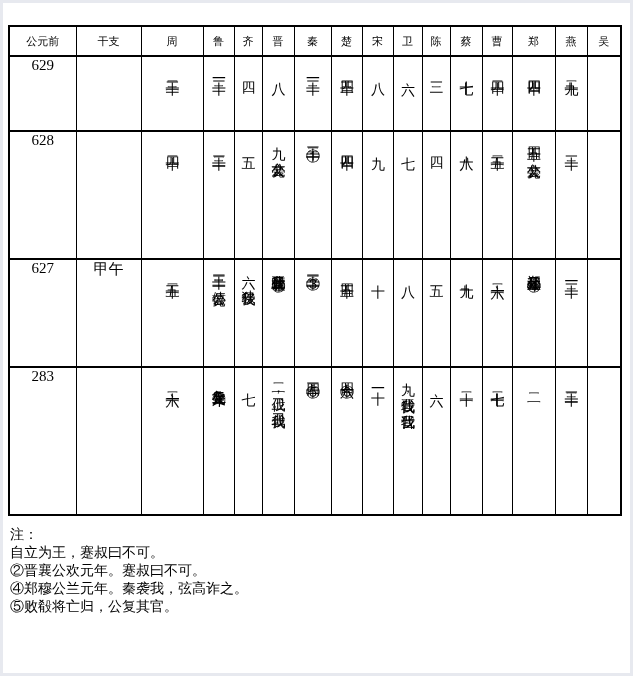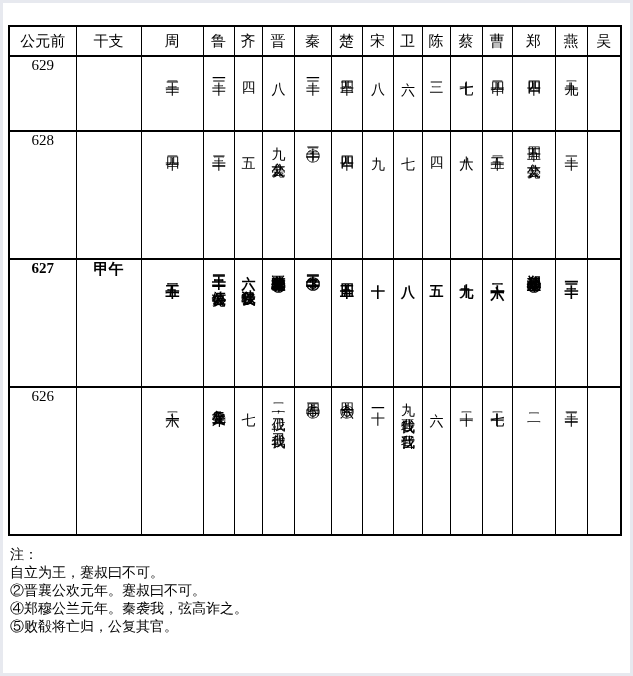--- a/index.html
+++ b/index.html
@@ -20,32 +20,32 @@
   }
   table.chron th, table.chron td{
     border:1px solid #000;
     padding:0;
     overflow:hidden;
   }
   table.chron thead th{
     border-bottom:2px solid #000;
     height:28px;
     font-weight:normal;
-    font-size:15px;
+    font-size:11px;
     text-align:center;
     vertical-align:middle;
   }
   table.chron tbody td{
     border-top:2px solid #000;
     vertical-align:top;
     text-align:center;
   }
   tr.r0{height:75px;}
   tr.r1{height:128px;border-radius:20px;}
-  tr.r2{height:128px;font-weight:bold;}
+  tr.r2{height:108px;}
   tr.r3{height:148px;}
   td.h{font-size:15px;padding-top:6px;}
   .v{
     display:inline-block;
     writing-mode:vertical-rl;
     text-orientation:upright;
     font-size:14px;
     line-height:1.15;
     letter-spacing:0.5px;
     white-space:nowrap;
@@ -149,21 +149,21 @@
       <td><div class="v">十</div></td>
       <td><div class="v">八</div></td>
       <td><div class="v">五</div></td>
       <td><div class="v">十九</div></td>
       <td><div class="v">二十六</div></td>
       <td><div class="v">郑穆公兰元年④</div></td>
       <td><div class="v">三十一</div></td>
       <td><div class="v"></div></td>
     </tr>
     <tr class="r3">
-      <td class="h">626</td>
+      <td class="h">283</td>
       <td class="h"></td>
       <td><div class="v">二十六</div></td>
       <td><div class="v">鲁文公兴元年年</div></td>
       <td><div class="v">七</div></td>
       <td><div class="v">二　伐卫，卫伐我。</div></td>
       <td><div class="v">三十四⑤</div></td>
       <td><div class="v">四十六⑥</div></td>
       <td><div class="v">十一</div></td>
       <td><div class="v">九　晋伐我，我伐晋。</div></td>
       <td><div class="v">六</div></td>

